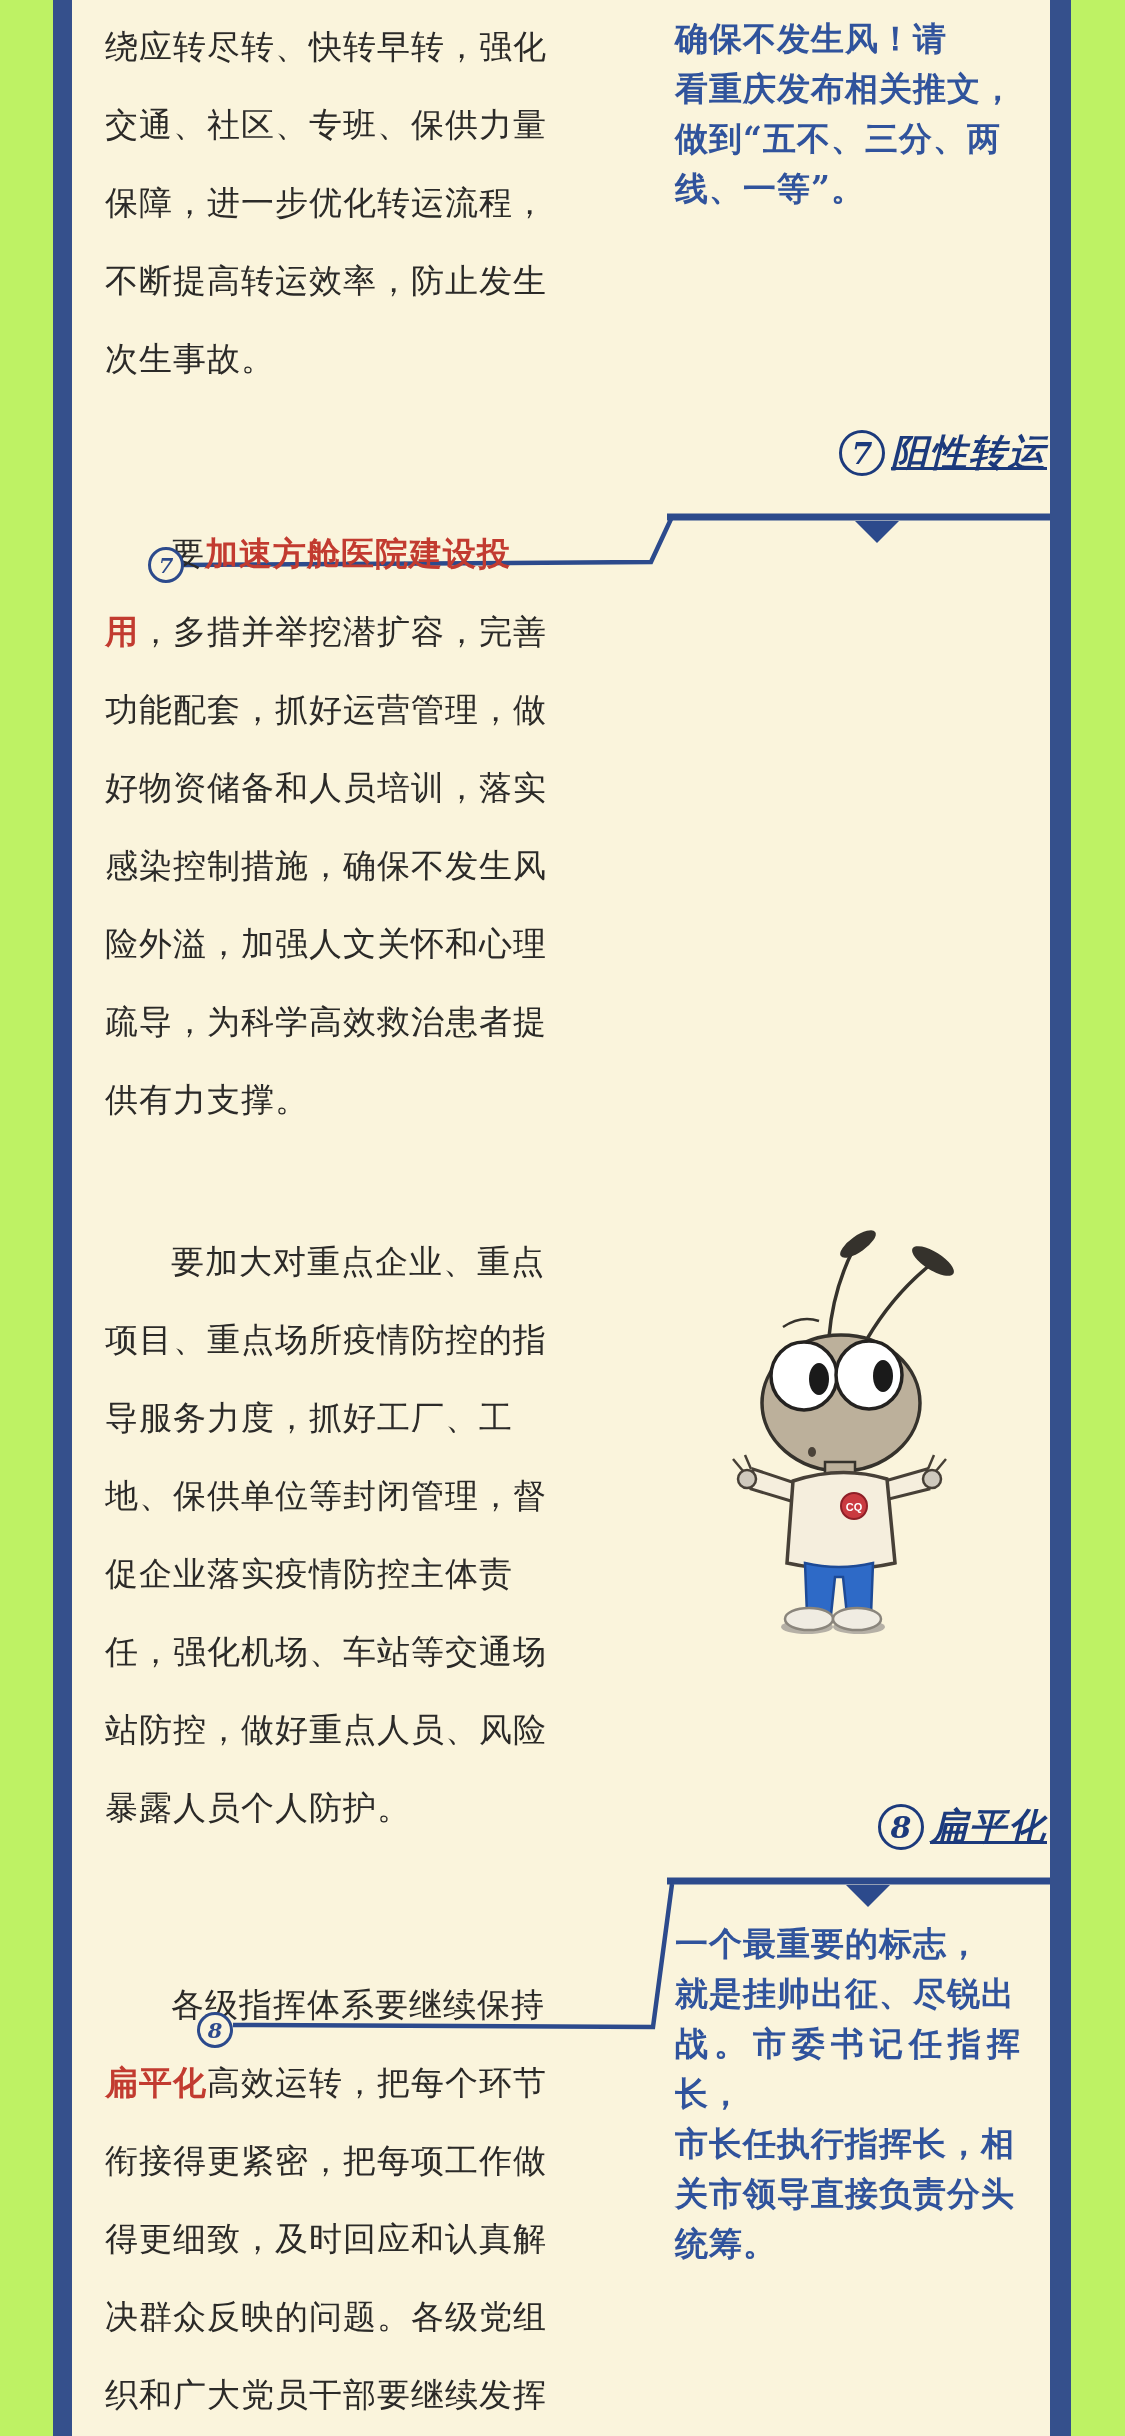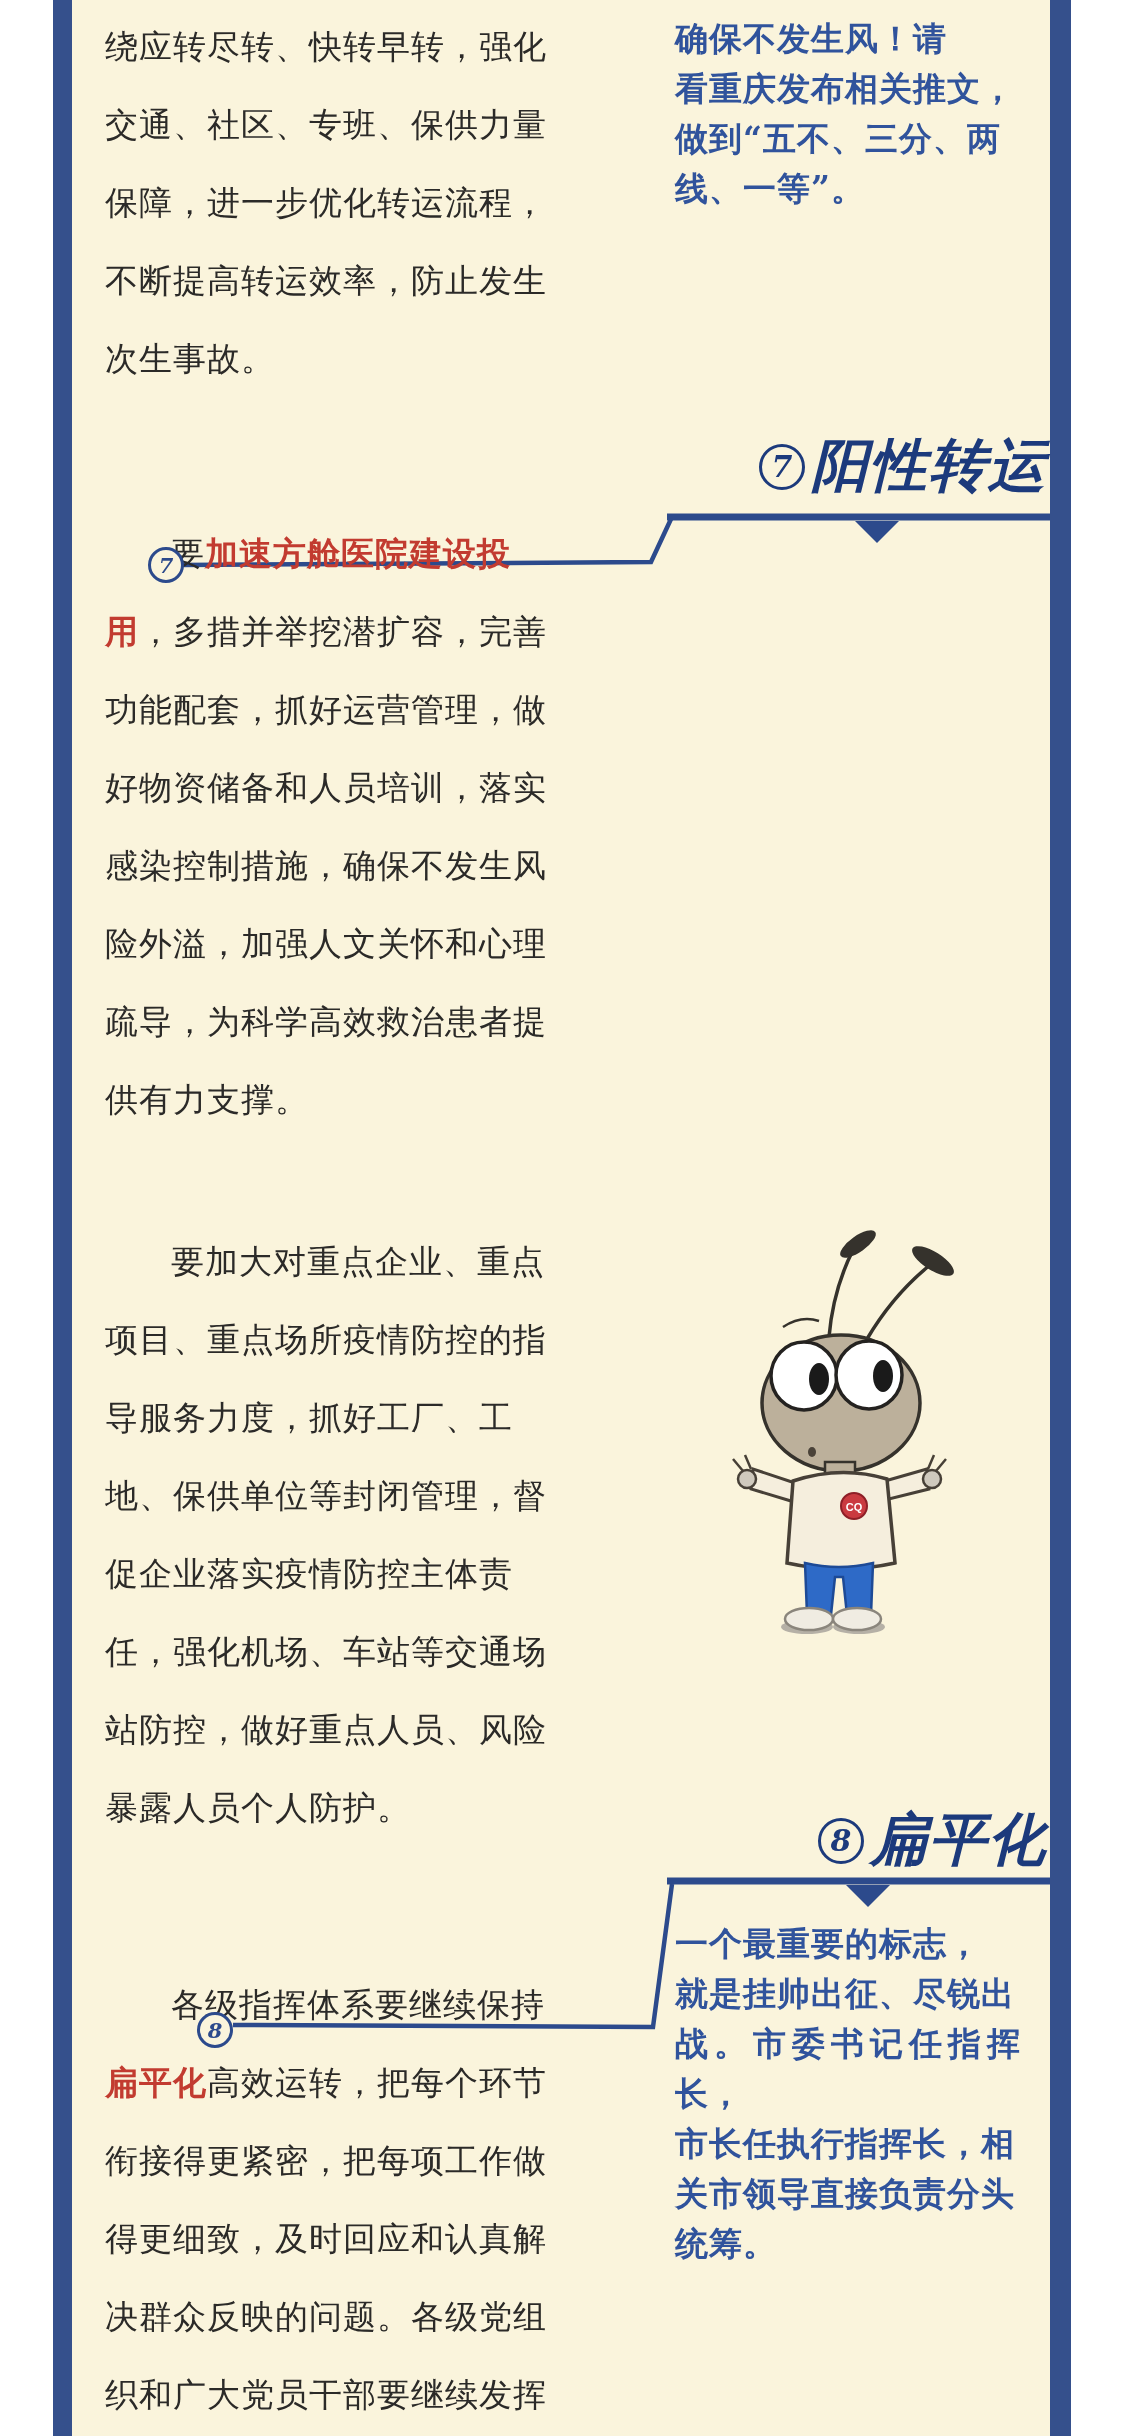--- a/index.html
+++ b/index.html
@@ -1,18 +1,18 @@
 <!DOCTYPE html>
 <html><head>
 <meta charset="utf-8">
 <style>
   html,body { margin:0; padding:0; background:#000; }
   .page {
     position:relative; width:1125px; height:2436px;
-    background:#ffffff; overflow:hidden;
+    background:#bef264; overflow:hidden;
     font-family:"Liberation Sans", sans-serif;
   }
   .paper {
     position:absolute; left:72px; top:0; width:978px; height:2436px;
     background:#faf4dc;
   }
   .strip { position:absolute; top:0; height:2436px; }
   .strip-l { left:53px; width:19px; background:#35508c; }
   .strip-r { left:1050px; width:21px; background:#35508c; }
   .overlay { position:absolute; left:0; top:0; width:1125px; height:2436px; pointer-events:none; }
@@ -58,21 +58,21 @@
     color:#1c3a7c; font-family:"DejaVu Serif", serif;
     font-style:italic; font-weight:bold;
   }
   .h7 { top:428px; }
   .h8 { top:1802px; }
   .hnum {
     width:40px; height:40px; border:3px solid #1c3a7c; border-radius:50%;
     display:flex; align-items:center; justify-content:center;
     font-size:30px; margin-right:6px; flex:0 0 auto;
   }
-  .htitle { font-size:57px; letter-spacing:2px; white-space:nowrap; }
+  .htitle { font-size:37px; letter-spacing:2px; white-space:nowrap;text-decoration:underline; }
 
   .mascot { position:absolute; left:725px; top:1215px; }
 </style>
 </head>
 <body>
 
 <div class="page">
 
   <div class="paper"></div>
   <div class="strip strip-l"></div>

